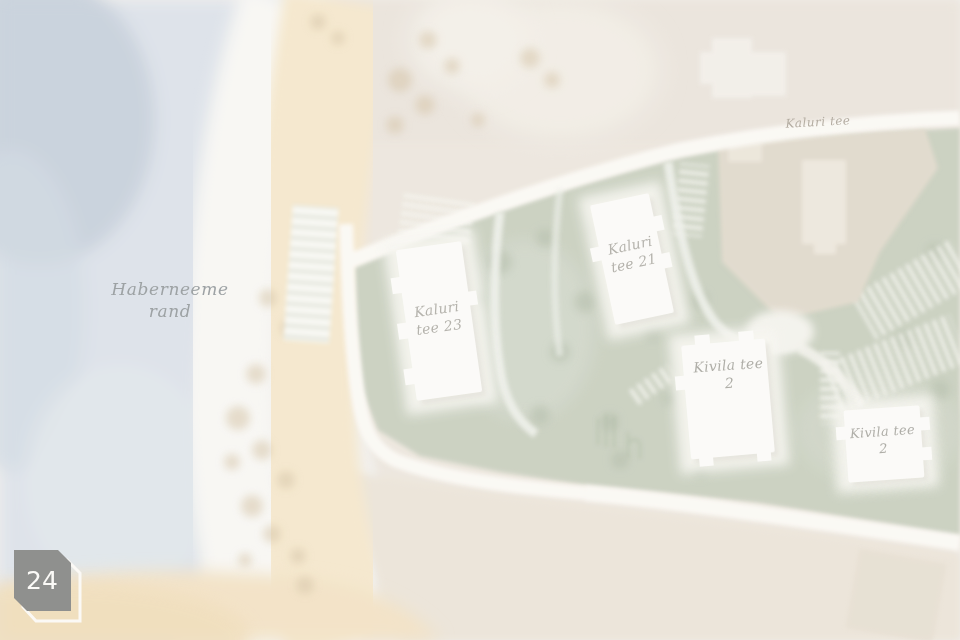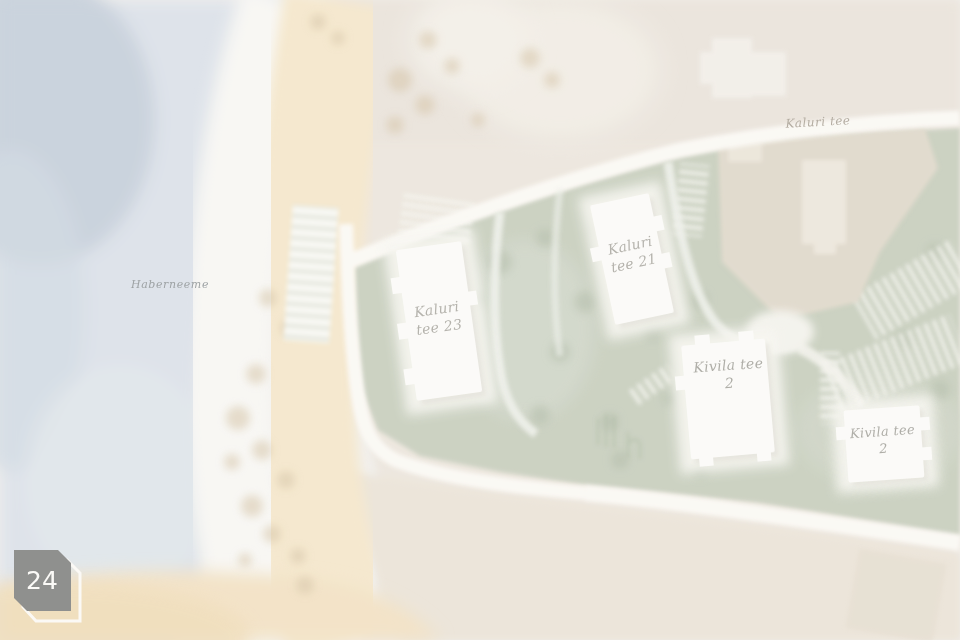--- a/index.html
+++ b/index.html
@@ -8,21 +8,21 @@
     background:#f0eeea;
     font-family:"DejaVu Serif","Liberation Serif",serif;
   }
   .stage svg.mapart{position:absolute;left:0;top:0;}
   .map-label{
     position:absolute;text-align:center;font-style:italic;
     line-height:1.32;letter-spacing:.3px;pointer-events:none;
     font-family:"DejaVu Serif","Liberation Serif",serif;
   }
   .map-label span{display:block;}
-  #beach-label{left:103px;top:278px;width:134px;font-size:11px;color:#9da2a4;letter-spacing:.6px;}
+  #beach-label{left:103px;top:278px;width:134px;font-size:17px;color:#9da2a4;letter-spacing:.6px;}
   #b23-label{left:388px;top:300px;width:100px;font-size:14px;color:#b5b3ad;transform:rotate(-8deg);}
   #b21-label{left:582px;top:236px;width:100px;font-size:14px;color:#b5b3ad;transform:rotate(-12deg);}
   #kiv1-label{left:676px;top:356px;width:106px;font-size:14px;color:#afaea8;transform:rotate(-4deg);}
   #kiv2-label{left:830px;top:423px;width:106px;font-size:13px;color:#afaea8;transform:rotate(-4deg);}
   #street-label{left:766px;top:115px;width:104px;font-size:12px;color:#b4ada2;transform:rotate(-3deg);letter-spacing:.5px;}
   #page-badge{position:absolute;left:14px;top:550px;width:72px;height:78px;}
   #page-badge text{
     font-family:"DejaVu Sans","Liberation Sans",sans-serif;
     font-size:25px;fill:#fbfaf7;
   }
@@ -229,20 +229,21 @@
       <rect x="837" y="424" width="10" height="13" fill="#fbfaf7"></rect>
       <rect x="921" y="420" width="10" height="13" fill="#fbfaf7"></rect>
       <rect x="921" y="450" width="10" height="13" fill="#fbfaf7"></rect>
     </g>
 
     <rect width="960" height="640" fill="#ffffff" opacity=".14"></rect>
   </svg>
 
   <div class="map-label" id="beach-label">
     <span>Haberneeme</span>
+    <span>rand</span>
   </div>
 
   <div class="map-label" id="street-label">
     <span>Kaluri tee</span>
   </div>
 
   <div class="map-label" id="b23-label">
     <span>Kaluri</span>
     <span>tee 23</span>
   </div>

